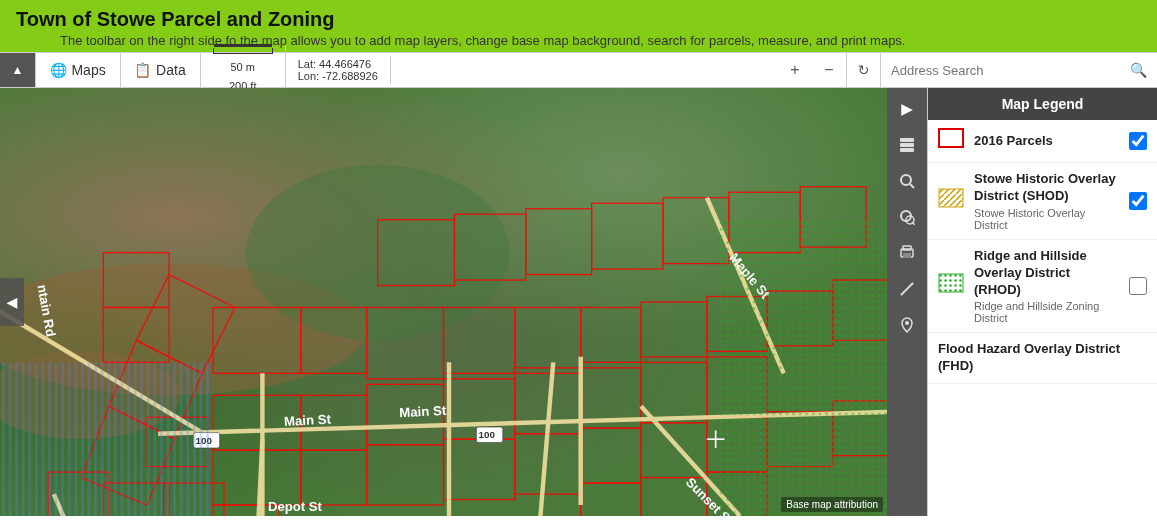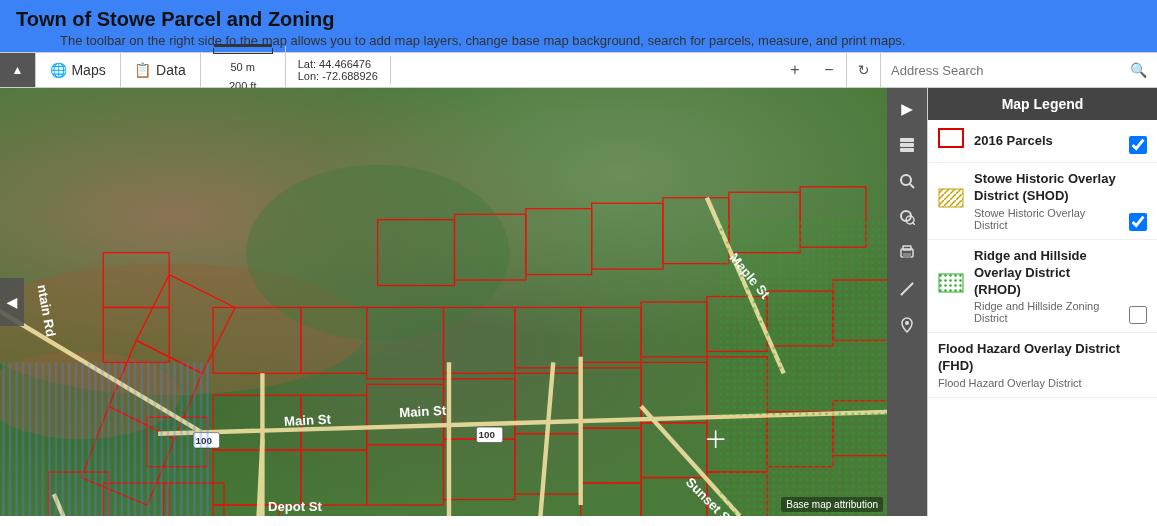--- a/index.html
+++ b/index.html
@@ -1,20 +1,20 @@
 <!DOCTYPE html>
 <html><head>
   <meta charset="utf-8">
   <style>
     * { box-sizing: border-box; margin: 0; padding: 0; }
     body { font-family: Arial, sans-serif; width: 1157px; height: 526px; overflow: hidden; background: #fff; }
 
     .header {
       padding: 8px 16px 4px 16px;
-      background: #3b82f6;
+      background: #84cc16;
     }
     .header-title {
       font-size: 20px;
       font-weight: bold;
       color: #111;
     }
     .header-subtitle {
       font-size: 13px;
       color: #333;
       margin-top: 2px;
@@ -263,21 +263,21 @@
       padding: 8px;
       font-size: 14px;
       font-weight: bold;
     }
     .legend-scroll {
       overflow-y: auto;
       flex: 1;
     }
     .legend-item {
       display: flex;
-      align-items: flex-end;
+      align-items: center;
       padding: 8px 10px;
       border-bottom: 1px solid #eee;
       gap: 10px;
     }
     .legend-item-main {
       display: flex;
       align-items: center;
       gap: 10px;
       flex: 1;
     }
@@ -593,19 +593,18 @@
             <div class="legend-subtitle">Ridge and Hillside Zoning District</div>
           </div>
         </div>
         <input type="checkbox" class="legend-checkbox" style="">
       </div>
 
 
       <div class="legend-item">
         <div class="legend-text" style="flex:1;">
           <div class="legend-title">Flood Hazard Overlay District (FHD)</div>
-          <div class="legend-subtitle">Flood Hazard Overlay District</div>
         </div>
       </div>
 
     </div>
   </div>
 </div>
 
 </body></html>

